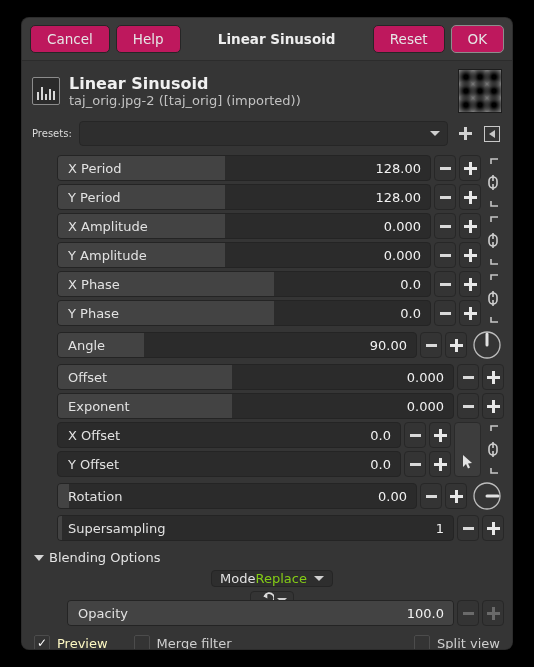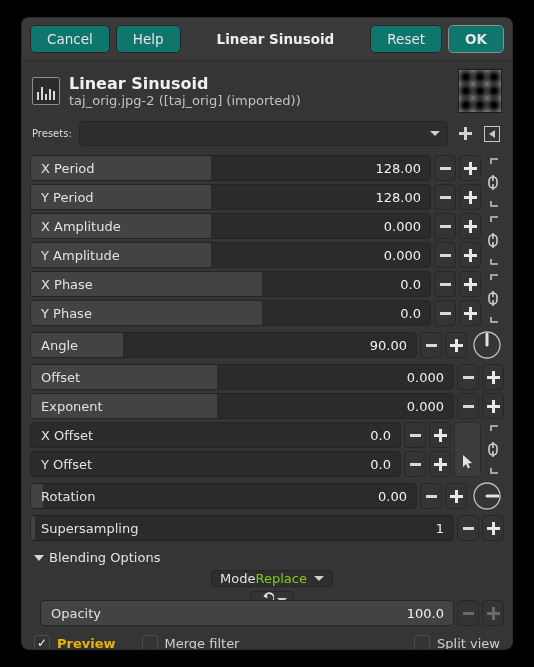--- a/index.html
+++ b/index.html
@@ -15,26 +15,26 @@
     display:flex;flex-direction:column;
     overflow:hidden;
   }
 
   
   .titlebar{
     height:42px;flex:0 0 42px;display:flex;align-items:center;
     padding:0 8px;gap:6px;background:#3a3a3a;
   }
   .tbtn{
-    background:#0f766e;border:1px solid #262626;border-radius:5px;
+    background:#be185d;border:1px solid #262626;border-radius:5px;
     color:#e6e6e6;font-size:13.5px;height:28px;line-height:26px;
     padding:0 16px;box-sizing:border-box;cursor:default;
     white-space:nowrap;
   }
-  .tbtn.default{border-color:#8d8d8d;font-weight:bold;}
+  .tbtn.default{border-color:#8d8d8d;}
   .dlgtitle{
     flex:1;text-align:center;color:#eeeeee;font-size:13.5px;font-weight:bold;
     white-space:nowrap;overflow:hidden;
   }
 
   
   .body{
     flex:1;background:#353535;border-top:1px solid #2c2c2c;
     display:flex;flex-direction:column;padding:0 8px;box-sizing:border-box;
   }
@@ -78,21 +78,21 @@
   .icobtn{width:20px;height:22px;display:flex;align-items:center;justify-content:center;color:#d2d2d2;}
   .plusglyph{position:relative;width:13px;height:13px;}
   .plusglyph:before,.plusglyph:after{content:"";position:absolute;background:#d2d2d2;}
   .plusglyph:before{left:5px;top:0;width:3px;height:13px;}
   .plusglyph:after{top:5px;left:0;height:3px;width:13px;}
   .menuglyph{width:14px;height:14px;border:1.5px solid #c8c8c8;display:flex;align-items:center;justify-content:center;}
   .menuglyph i{width:0;height:0;border-top:4px solid transparent;border-bottom:4px solid transparent;border-right:6px solid #c8c8c8;}
 
   
   .params{display:flex;flex-direction:column;gap:3px;}
-  .prow{display:flex;align-items:center;height:26px;gap:3px;}
+  .prow{display:flex;align-items:center;height:26px;gap:3px;margin-left:27px;}
   .slider{
     position:relative;flex:1;height:26px;background:#2b2b2b;
     border:1px solid #242424;border-radius:4px;overflow:hidden;box-sizing:border-box;
     display:flex;align-items:center;
   }
   .fill{position:absolute;left:0;top:0;bottom:0;background:#434343;}
   .slabel{position:relative;color:#e2e2e2;font-size:13px;padding-left:10px;z-index:1;}
   .sval{position:relative;margin-left:auto;color:#f2f2f2;font-size:13px;padding-right:9px;z-index:1;}
   .spin{
     width:22px;height:26px;background:#343434;border:1px solid #272727;border-radius:4px;
@@ -142,21 +142,21 @@
     padding:9px 4px 10px 4px;gap:0;
   }
   .chk{display:flex;align-items:center;gap:7px;}
   .box{
     width:14px;height:14px;border-radius:2px;background:#343434;border:1px solid #4c4c4c;
     display:flex;align-items:center;justify-content:center;flex:0 0 14px;
   }
   .box.on{background:#343434;}
   .tick{color:#ffffff;font-size:12px;line-height:12px;font-weight:bold;}
   .chklabel{color:#cfcfcf;font-size:13px;}
-  .chklabel.strong{color:#eab308;font-weight:bold;}
+  .chklabel.strong{color:#fef9c3;font-weight:normal;}
   .gap{width:26px;}
   .spacer{flex:1;}
 </style>
 </head>
 <body>
 
 <div id="dialog">
 
   <div class="titlebar">
     <div class="tbtn">Cancel</div>

